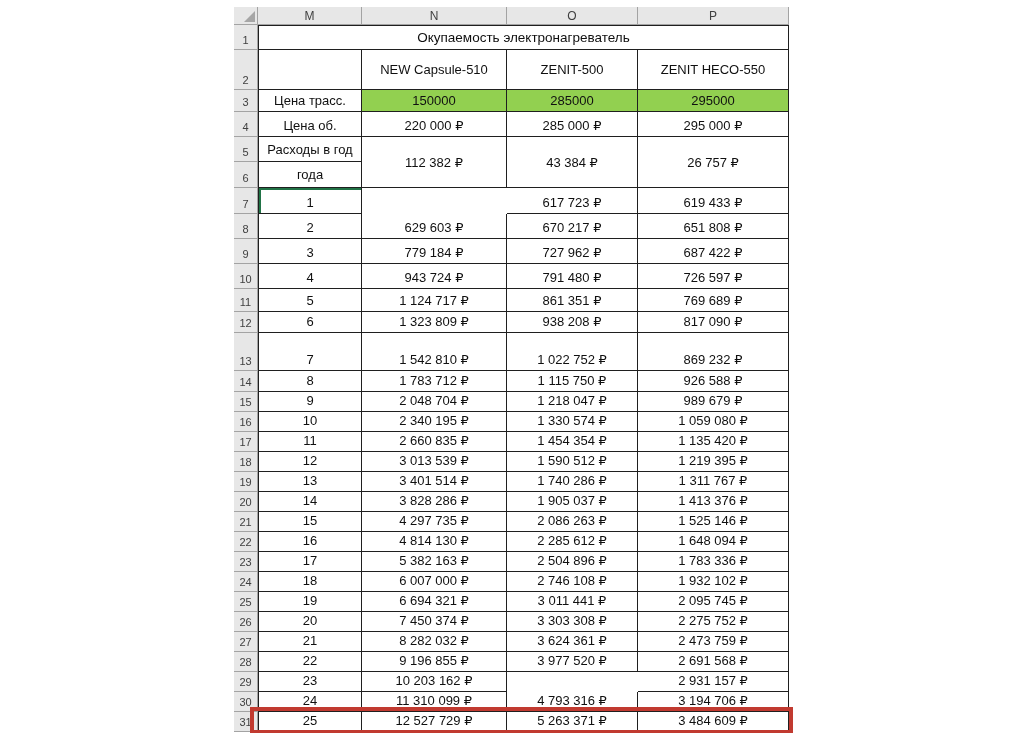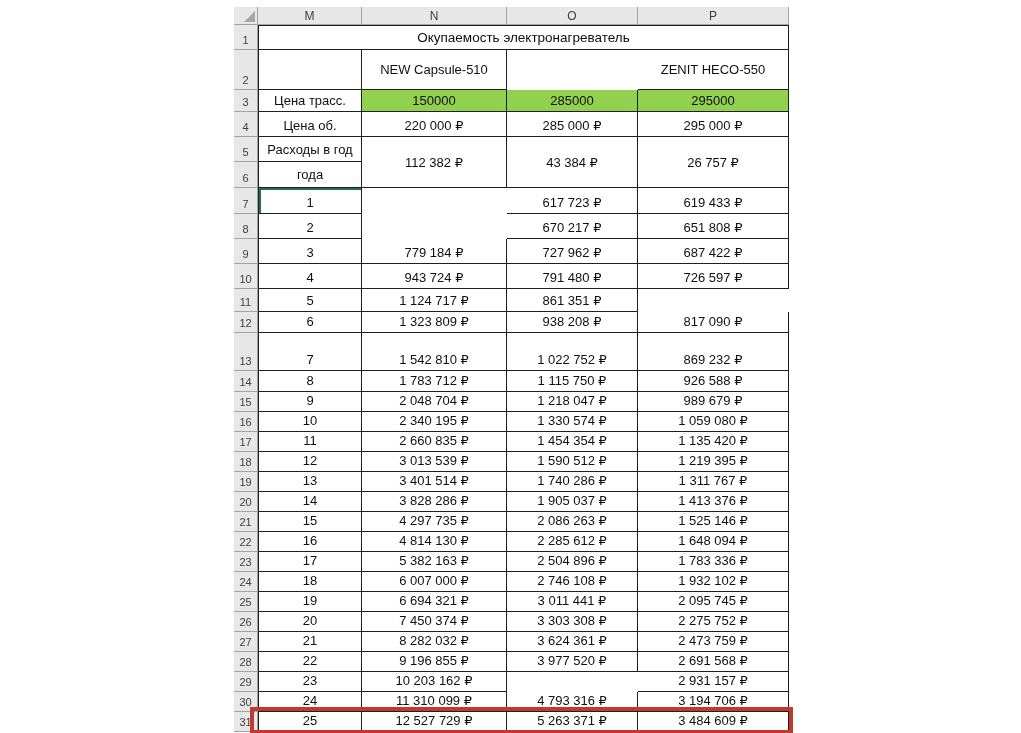--- a/index.html
+++ b/index.html
@@ -110,51 +110,54 @@
       <div class="hdr rowhdr" style="grid-area: 26 / 1;">25</div>
       <div class="hdr rowhdr" style="grid-area: 27 / 1;">26</div>
       <div class="hdr rowhdr" style="grid-area: 28 / 1;">27</div>
       <div class="hdr rowhdr" style="grid-area: 29 / 1;">28</div>
       <div class="hdr rowhdr" style="grid-area: 30 / 1;">29</div>
       <div class="hdr rowhdr" style="grid-area: 31 / 1;">30</div>
       <div class="hdr rowhdr" style="grid-area: 32 / 1;">31</div>
       <div class="cell bl bt center-v title-cell" style="grid-area: 2 / 2 / auto / span 4;">Окупаемость электронагреватель</div>
       <div class="cell bl center-v" style="grid-area: 3 / 2;"></div>
       <div class="cell center-v" style="grid-area: 3 / 3;">NEW Capsule-510</div>
+      <div class="cell center-v" style="grid-area: 3 / 4;">ZENIT-500</div>
       <div class="cell center-v" style="grid-area: 3 / 5;">ZENIT HECO-550</div>
       <div class="cell bl" style="grid-area: 4 / 2;">Цена трасс.</div>
       <div class="cell green" style="grid-area: 4 / 3;">150000</div>
       <div class="cell green" style="grid-area: 4 / 4;">285000</div>
       <div class="cell green" style="grid-area: 4 / 5;">295000</div>
       <div class="cell bl" style="grid-area: 5 / 2;">Цена об.</div>
       <div class="cell" style="grid-area: 5 / 3;">220 000 ₽</div>
       <div class="cell" style="grid-area: 5 / 4;">285 000 ₽</div>
       <div class="cell" style="grid-area: 5 / 5;">295 000 ₽</div>
       <div class="cell bl center-v" style="grid-area: 6 / 2;">Расходы в год</div>
       <div class="cell bl center-v" style="grid-area: 7 / 2;">года</div>
       <div class="cell center-v" style="grid-area: 6 / 3 / span 2;">112 382 ₽</div>
       <div class="cell center-v" style="grid-area: 6 / 4 / span 2;">43 384 ₽</div>
       <div class="cell center-v" style="grid-area: 6 / 5 / span 2;">26 757 ₽</div>
       <div class="cell bl active" style="grid-area: 8 / 2;">1</div>
       <div class="cell" style="grid-area: 8 / 4;">617 723 ₽</div>
       <div class="cell" style="grid-area: 8 / 5;">619 433 ₽</div>
       <div class="cell bl" style="grid-area: 9 / 2;">2</div>
+      <div class="cell" style="grid-area: 9 / 3;">629 603 ₽</div>
       <div class="cell" style="grid-area: 9 / 4;">670 217 ₽</div>
       <div class="cell" style="grid-area: 9 / 5;">651 808 ₽</div>
       <div class="cell bl" style="grid-area: 10 / 2;">3</div>
       <div class="cell" style="grid-area: 10 / 3;">779 184 ₽</div>
       <div class="cell" style="grid-area: 10 / 4;">727 962 ₽</div>
       <div class="cell" style="grid-area: 10 / 5;">687 422 ₽</div>
       <div class="cell bl" style="grid-area: 11 / 2;">4</div>
       <div class="cell" style="grid-area: 11 / 3;">943 724 ₽</div>
       <div class="cell" style="grid-area: 11 / 4;">791 480 ₽</div>
       <div class="cell" style="grid-area: 11 / 5;">726 597 ₽</div>
       <div class="cell bl" style="grid-area: 12 / 2;">5</div>
       <div class="cell" style="grid-area: 12 / 3;">1 124 717 ₽</div>
       <div class="cell" style="grid-area: 12 / 4;">861 351 ₽</div>
+      <div class="cell" style="grid-area: 12 / 5;">769 689 ₽</div>
       <div class="cell bl" style="grid-area: 13 / 2;">6</div>
       <div class="cell" style="grid-area: 13 / 3;">1 323 809 ₽</div>
       <div class="cell" style="grid-area: 13 / 4;">938 208 ₽</div>
       <div class="cell" style="grid-area: 13 / 5;">817 090 ₽</div>
       <div class="cell bl" style="grid-area: 14 / 2;">7</div>
       <div class="cell" style="grid-area: 14 / 3;">1 542 810 ₽</div>
       <div class="cell" style="grid-area: 14 / 4;">1 022 752 ₽</div>
       <div class="cell" style="grid-area: 14 / 5; text-align: center;">869 232 ₽</div>
       <div class="cell bl" style="grid-area: 15 / 2;">8</div>
       <div class="cell" style="grid-area: 15 / 3;">1 783 712 ₽</div>

